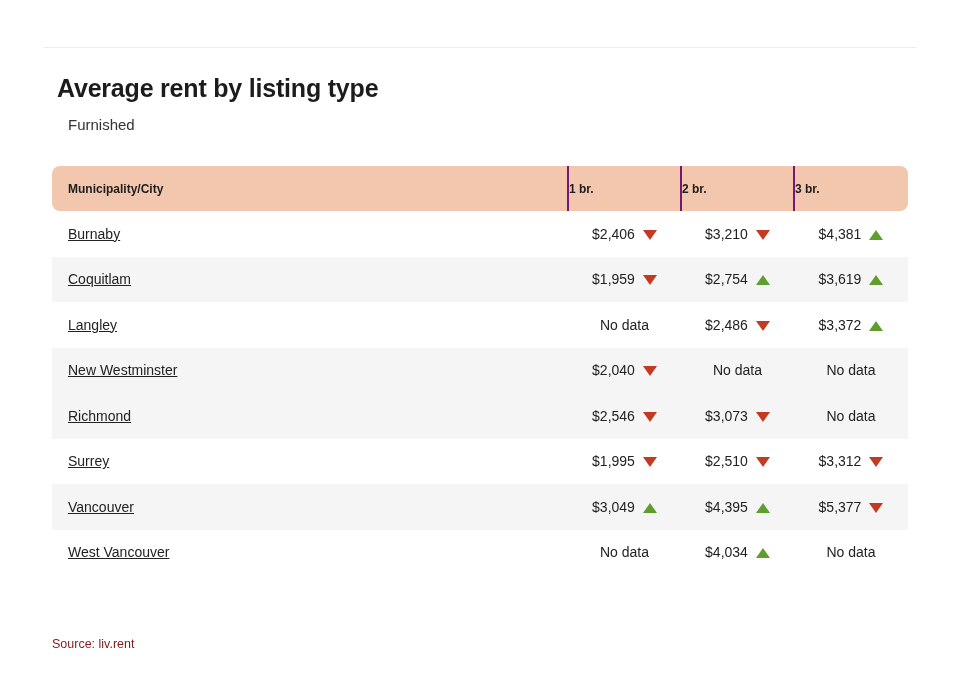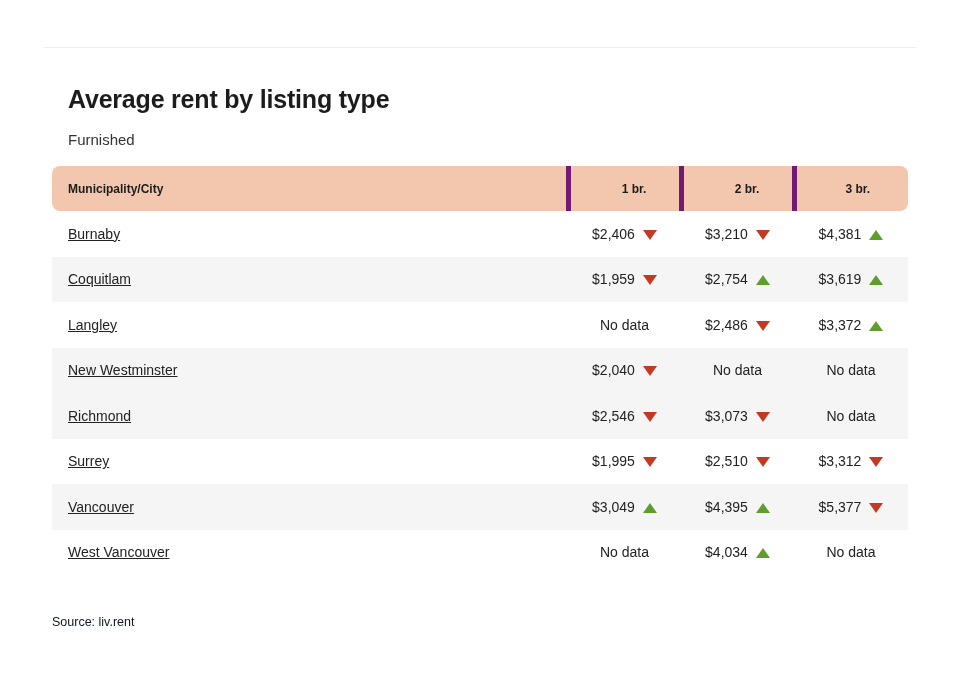--- a/index.html
+++ b/index.html
@@ -37,21 +37,21 @@
     top: 68px;
     width: 860px;
   }
 
   .chart-title {
     font-size: 25px;
     font-weight: bold;
     letter-spacing: -0.2px;
     color: #1c1c1c;
     line-height: 30px;
-    margin: 16px;
+    margin: 5px;
   }
 
   .chart-subtitle {
     font-size: 15px;
     font-weight: normal;
     color: #333333;
     line-height: 20px;
     margin: 12px 0 0 16px;
   }
 
@@ -86,23 +86,22 @@
     box-sizing: border-box;
   }
 
   thead th.th-city {
     text-align: left;
     padding-left: 16px;
     border-radius: 8px 0 0 8px;
   }
 
   thead th.th-br {
-    text-align: center;
-    border-left: 5px solid #701a75;
-    padding-left: 19px;
+    text-align: left;
+    border-left: 2px solid #701a75;
   }
 
   thead th.th-br.last {
     border-radius: 0 8px 8px 0;
     padding-right: 8px;
   }
 
   tbody tr {
     height: 45.5px;
   }
@@ -162,23 +161,23 @@
     border-top: 10px solid #c33a23;
   }
 
   .nodata {
     color: #222222;
   }
 
   .source {
     position: absolute;
     left: 52px;
-    top: 615px;
+    top: 637px;
     font-size: 12.5px;
-    color: #0f172a;
+    color: #7f1d1d;
   }
 </style>
 </head>
 <body>
 
 <div class="page">
 
   <div class="top-rule"></div>
 
   <div class="header-block">

